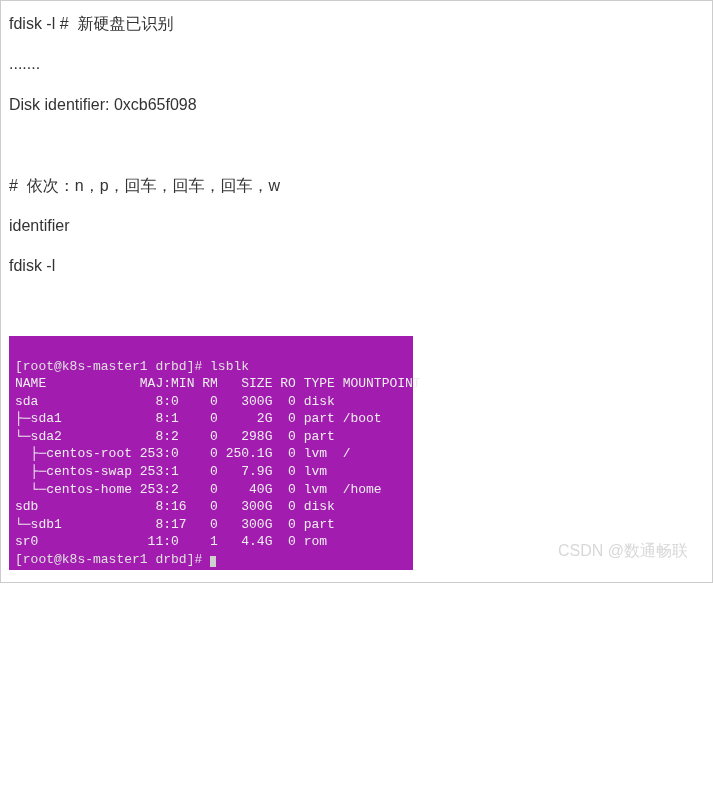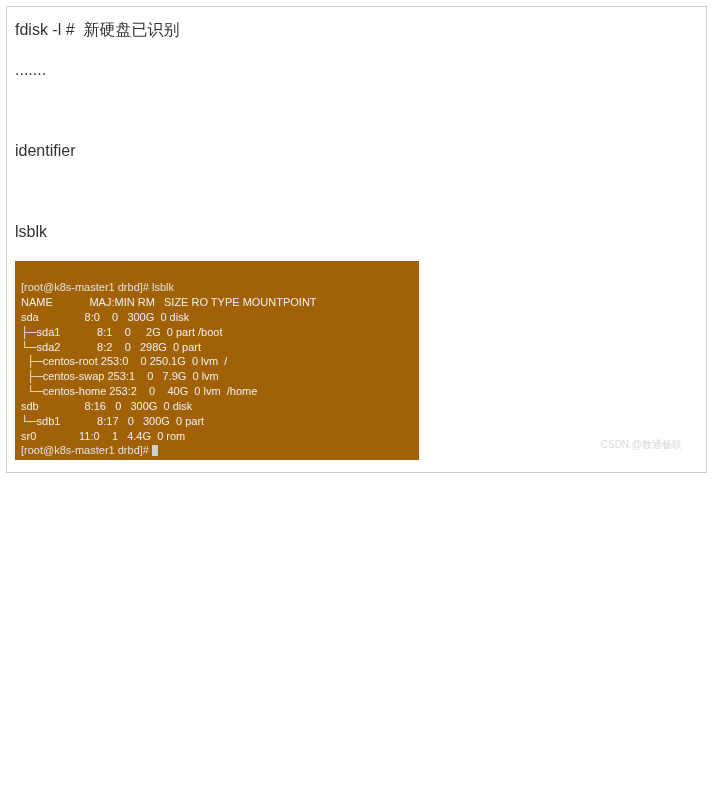--- a/index.html
+++ b/index.html
@@ -5,83 +5,84 @@
   html, body {
     margin: 0;
     padding: 0;
     background: #ffffff;
     font-family: "Segoe UI", "Microsoft YaHei", Arial, sans-serif;
     color: #333;
   }
   .page {
     width: 713px;
     box-sizing: border-box;
-    padding: 6px;
   }
   .frame {
     border: 1px solid #ccc;
     padding: 8px 8px 8px 8px;
     box-sizing: border-box;
     position: relative;
   }
   .line {
     font-size: 16px;
     line-height: 1.4;
     margin: 18px 0;
     white-space: pre-wrap;
   }
   .line.first { margin-top: 4px; }
   .cn { font-family: "Microsoft YaHei", "SimSun", sans-serif; }
   .term {
-    background: #a16207;
+    background: #a21caf;
     color: #eee;
-    font-family: Liberation Sans, sans-serif;
-    font-size: 11px;
+    font-family: Liberation Mono, monospace;
+    font-size: 13px;
     line-height: 1.35;
     padding: 4px 6px 2px 6px;
     width: 404px;
     box-sizing: border-box;
     white-space: pre;
     margin-top: 4px;
     margin-bottom: 4px;
   }
   .prompt-user { color: #e0e0e0; }
   .cursor {
     display: inline-block;
     width: 6px;
     height: 11px;
     background: #cfcfcf;
     vertical-align: text-bottom;
   }
   .watermark {
     position: absolute;
     right: 24px;
     bottom: 20px;
-    font-size: 10px;
+    font-size: 16px;
     color: #d8d8d8;
     pointer-events: none;
     font-family: "Microsoft YaHei", Arial, sans-serif;
   }
 </style>
 </head>
 <body>
 
 <div class="page">
   <div class="frame">
 
     <div class="line first cn">fdisk -l #  新硬盘已识别</div>
     <div class="line">.......</div>
+    <div class="line">Disk identifier: 0xcb65f098</div>
 
     <div class="line">&nbsp;</div>
 
+    <div class="line cn">#  依次：n，p，回车，回车，回车，w</div>
     <div class="line">identifier</div>
+    <div class="line">fdisk -l</div>
 
     <div class="line">&nbsp;</div>
 
-    <div class="line">lsblk</div>
 
     <div class="term">
 <span class="prompt-user">[root@k8s-master1 drbd]# lsblk</span>
 <span>NAME            MAJ:MIN RM   SIZE RO TYPE MOUNTPOINT</span>
 <span>sda               8:0    0   300G  0 disk</span>
 <span>├─sda1            8:1    0     2G  0 part /boot</span>
 <span>└─sda2            8:2    0   298G  0 part</span>
 <span>  ├─centos-root 253:0    0 250.1G  0 lvm  /</span>
 <span>  ├─centos-swap 253:1    0   7.9G  0 lvm</span>
 <span>  └─centos-home 253:2    0    40G  0 lvm  /home</span>

